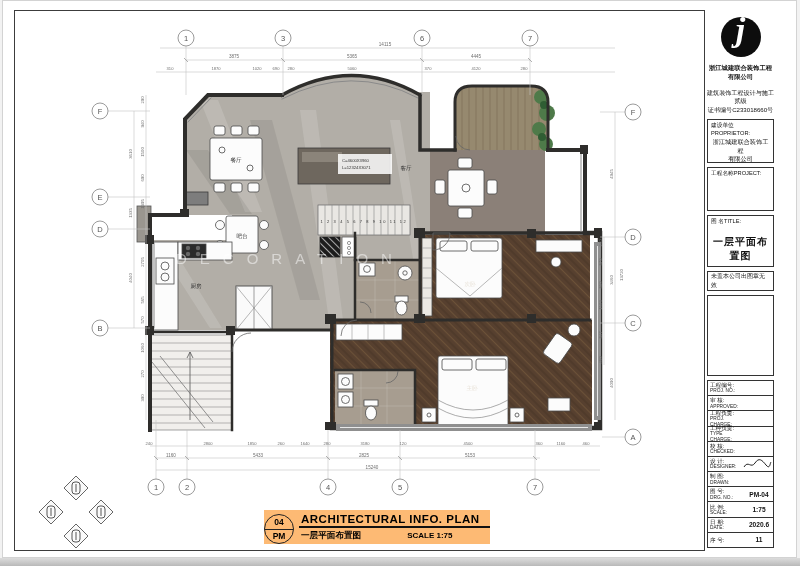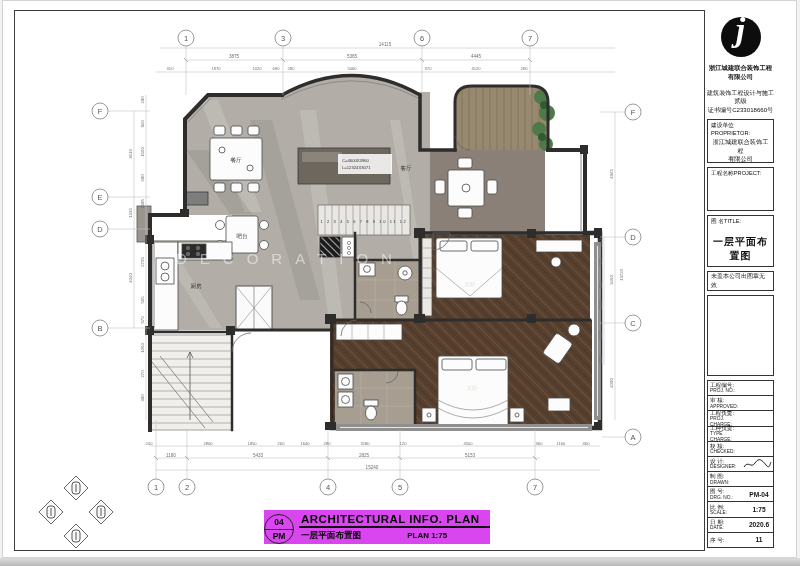--- a/index.html
+++ b/index.html
@@ -29,21 +29,21 @@
   .box-empty{flex:1;}
   .tb-rows{margin:4px 2px 3px;border:1px solid #333;border-bottom:none;}
   .tb-row{display:flex;border-bottom:1px solid #333;height:15.2px;align-items:center;box-sizing:border-box;position:relative;}
   .tb-row .l{flex:1;padding-left:2px;display:flex;flex-direction:column;justify-content:center;line-height:1.15;}
   .tb-row .cn{font-size:5.6px;}
   .tb-row .en{font-size:4.8px;color:#222;}
   .tb-row .v{width:28px;font-size:6.6px;font-weight:bold;text-align:center;}
   .sig{position:absolute;right:1px;top:1px;}
 
   
-  .fig{position:absolute;left:264px;top:510px;display:flex;align-items:flex-start;background:#d946ef;}
+  .fig{position:absolute;left:264px;top:510px;display:flex;align-items:flex-start;background:#fdba74;}
   .fig-circle{width:30px;height:30px;border:1.2px solid #222;border-radius:50%;display:flex;flex-direction:column;margin-top:4px;box-sizing:border-box;}
   .fig-circle b{flex:1;display:flex;align-items:center;justify-content:center;font-size:8.5px;}
   .fig-circle .t{border-bottom:1px solid #222;}
   .fig-text{margin-left:5px;}
   .fig-en{font-size:11.5px;font-weight:bold;letter-spacing:.5px;border-bottom:2px solid #111;padding:3px 10px 1px 2px;white-space:nowrap;}
   .fig-sub{display:flex;align-items:baseline;margin-top:2px;padding-left:2px;}
   .fig-cn{font-size:8.6px;font-weight:bold;}
   .fig-scale{font-size:8px;font-weight:bold;margin-left:46px;}
 
   .warning{position:absolute;left:52px;top:544px;font-size:7.4px;color:#c23a2b;letter-spacing:.3px;}
@@ -562,21 +562,21 @@
 
   <div class="fig">
     <div class="fig-circle">
       <b class="t">04</b>
       <b>PM</b>
     </div>
     <div class="fig-text">
       <div class="fig-en">ARCHITECTURAL  INFO.  PLAN</div>
       <div class="fig-sub">
         <span class="fig-cn">一层平面布置图</span>
-        <span class="fig-scale">PLAN 1:75</span>
+        <span class="fig-scale">SCALE 1:75</span>
       </div>
     </div>
   </div>
 
   <svg style="position:absolute;left:30px;top:474px;" width="92" height="74" viewBox="0 0 92 74">
     <g fill="#fafafa" stroke="#666" stroke-width="1">
       <path d="M46,2 L58,14 L46,26 L34,14 Z"></path>
       <path d="M21,26 L33,38 L21,50 L9,38 Z"></path>
       <path d="M71,26 L83,38 L71,50 L59,38 Z"></path>
       <path d="M46,50 L58,62 L46,74 L34,62 Z"></path>

